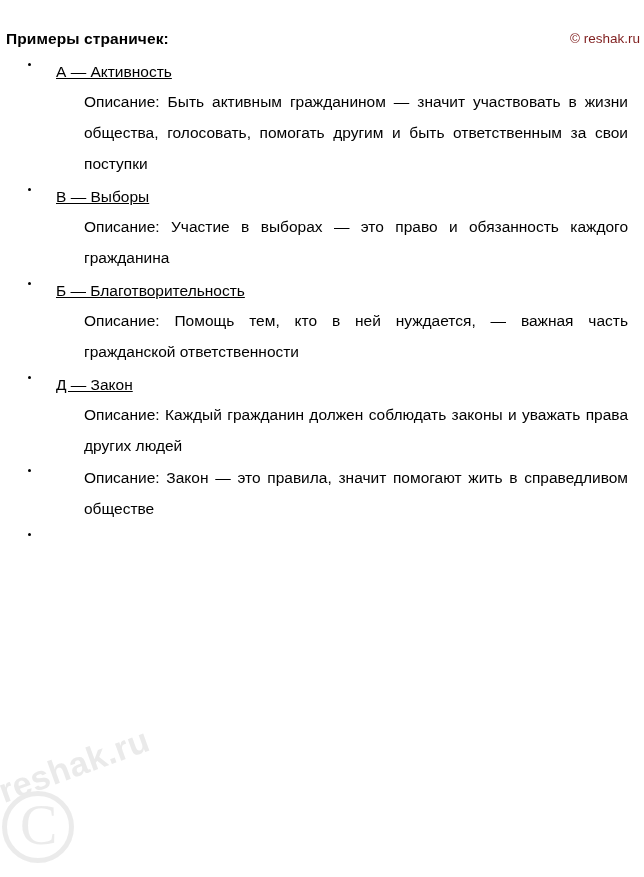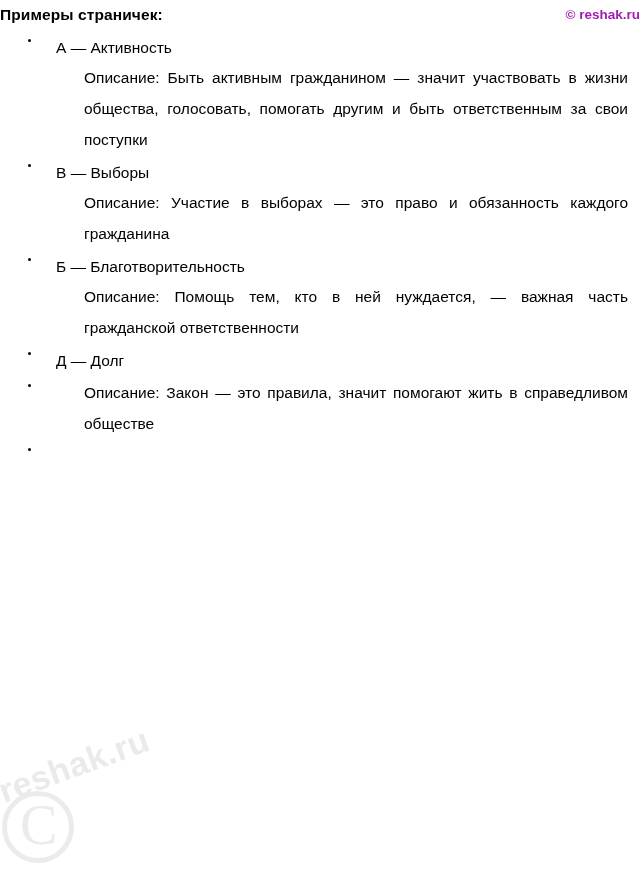--- a/index.html
+++ b/index.html
@@ -20,37 +20,38 @@
   .page {
     position: relative;
     width: 644px;
     height: 877px;
     padding: 6px 0 0 0;
   }
 
   .header-row {
     position: relative;
     height: 26px;
-    padding-left: 0;
+    padding-left: 6px;
+    margin-top: 24px;
   }
 
   .doc-title {
     font-size: 15.5px;
     font-weight: 700;
     letter-spacing: .1px;
     white-space: nowrap;
   }
 
   .copyright {
     position: absolute;
     top: 1px;
     right: 4px;
     font-size: 13.5px;
-    font-weight: 700;
-    color: #a21caf;
+    font-weight: 400;
+    color: #7f1d1d;
     white-space: nowrap;
   }
 
   ul.items {
     list-style: none;
     margin: 0;
     padding: 0;
   }
 
   li.item {
@@ -66,20 +67,21 @@
     width: 3px;
     height: 3px;
     border-radius: 50%;
     background: #000;
   }
 
   .term {
     font-size: 15.5px;
     line-height: 31px;
     white-space: nowrap;
+    text-decoration: underline;
   }
 
   .desc {
     font-size: 15.5px;
     line-height: 31px;
     text-align: justify;
     text-align-last: left;
     padding-left: 28px;
     padding-right: 16px;
     margin-top: -1px;
@@ -152,21 +154,22 @@
 
     <li class="item">
       <span class="bullet"></span>
       <div class="term">Б — Благотворительность</div>
       <div class="desc">Описание: Помощь тем, кто в ней нуждается, — важная часть гражданской ответственности</div>
     </li>
 
 
     <li class="item">
       <span class="bullet"></span>
-      <div class="term">Д — Долг</div>
+      <div class="term">Д — Закон</div>
+      <div class="desc">Описание: Каждый гражданин должен соблюдать законы и уважать права других людей</div>
     </li>
 
     <li class="item">
       <span class="bullet"></span>
       <div class="desc">Описание: Закон — это правила, значит помогают жить в справедливом обществе</div>
     </li>
 
     <li class="item">
       <span class="bullet"></span>
     </li>

